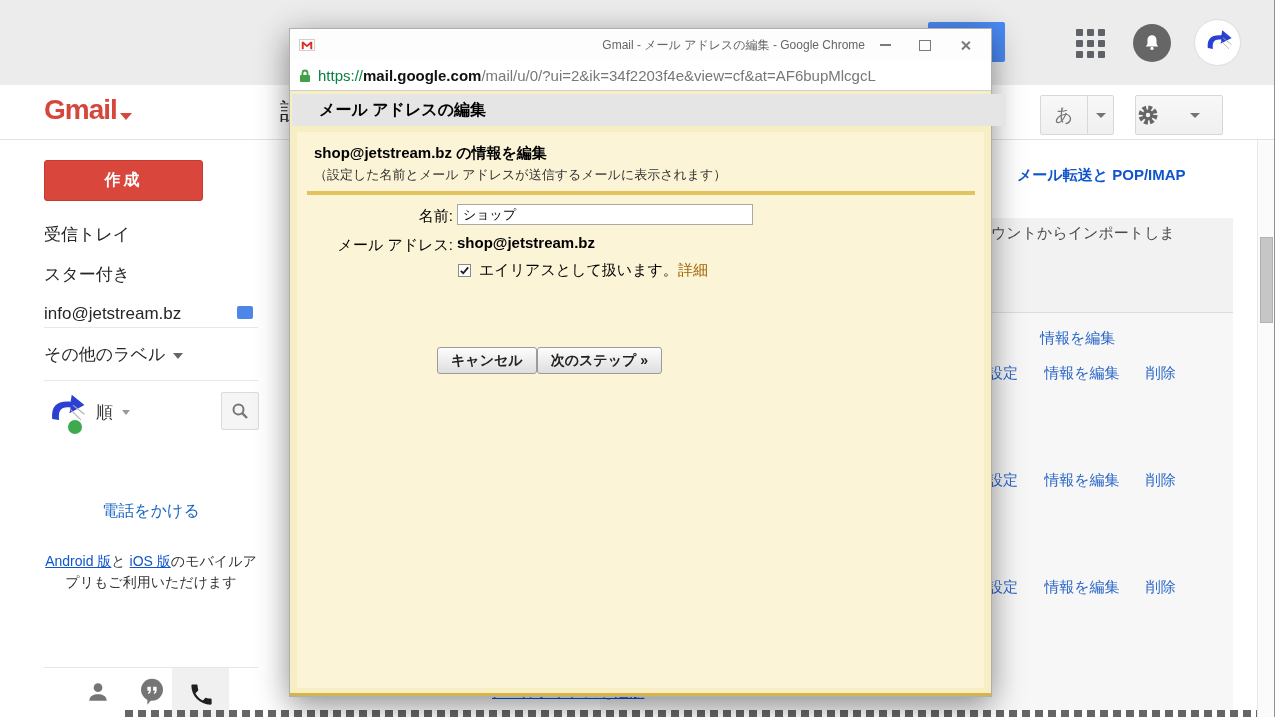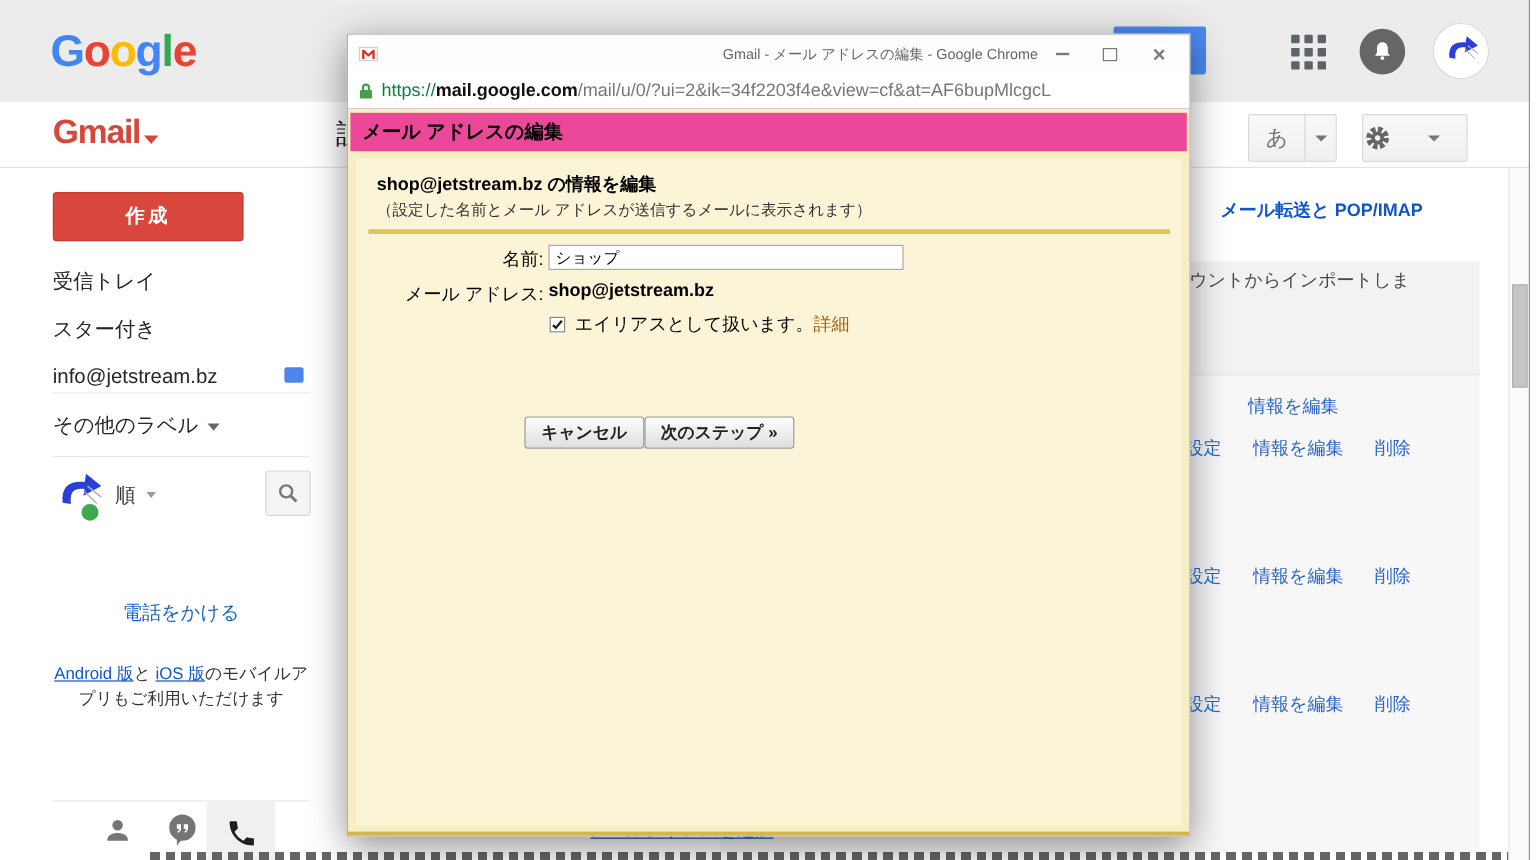--- a/index.html
+++ b/index.html
@@ -80,21 +80,21 @@
   .close-glyph::before,.close-glyph::after{content:"";position:absolute;left:5px;top:0;width:1.5px;height:11px;background:#7A7A7A;}
   .close-glyph::before{transform:rotate(45deg);}
   .close-glyph::after{transform:rotate(-45deg);}
   .urlbar{position:absolute;left:0;top:32px;width:701px;height:30px;background:#fff;border-bottom:1px solid #CFCFCF;box-sizing:border-box;display:flex;align-items:center;}
   .url-text{font-size:15px;margin-left:6px;white-space:nowrap;overflow:hidden;}
   .url-scheme{color:#0B8043;}
   .url-host{color:#111;font-weight:bold;}
   .url-path{color:#777;}
 
   .popup-content{position:absolute;left:0;top:62px;width:701px;height:602px;background:#F8EEC3;border-bottom:3px solid #D5B44C;box-sizing:content-box;}
-  .gold-bar{position:absolute;left:2px;top:3px;width:697px;height:32px;background:#ec4899;display:flex;align-items:center;}
+  .gold-bar{position:absolute;left:2px;top:3px;width:697px;height:32px;background:#e5e5e5;display:flex;align-items:center;padding-left:17px;}
   .gold-title{font-size:16px;font-weight:bold;color:#000;margin-left:10px;}
   .inner-panel{position:absolute;left:7px;top:41px;width:687px;height:556px;background:#FCF4D7;}
   .p-heading{position:absolute;left:17px;top:12px;font-size:15px;font-weight:bold;color:#000;}
   .p-subheading{position:absolute;left:17px;top:34px;font-size:13px;color:#333;}
   .p-divider{position:absolute;left:10px;top:59px;width:668px;height:4px;background:#E2C35E;}
   .f-label{position:absolute;width:148px;text-align:right;font-size:15px;color:#000;}
   .name-input{position:absolute;left:160px;top:72px;width:296px;height:21px;border:1px solid #A9A9A9;background:#fff;font-size:13px;padding:1px 5px;box-sizing:border-box;font-family:"Liberation Sans","DejaVu Sans",sans-serif;}
   .email-value{position:absolute;left:160px;top:102px;font-size:15px;font-weight:bold;color:#000;}
   .alias-row{position:absolute;left:161px;top:129px;display:flex;align-items:center;}
   .checkbox{width:13px;height:13px;background:#FDFDFD;border:1px solid #8A8A8A;box-sizing:border-box;display:flex;align-items:center;justify-content:center;cursor:pointer;}
@@ -104,21 +104,20 @@
   .reply-suffix{color:#000;font-size:13px;}
   .btn-row{position:absolute;left:140px;top:215px;display:flex;}
   .old-btn{height:27px;padding:0 13px;background:linear-gradient(#FDFDFD,#DEDEDE);border:1px solid #9B9B9B;border-radius:3px;font-size:14px;font-weight:bold;color:#222;display:flex;align-items:center;cursor:pointer;font-family:"Liberation Sans","DejaVu Sans",sans-serif;}
 </style>
 </head>
 <body>
 
 <div id="canvas">
 
   <div class="abs topband"></div>
-  <div class="abs google-logo"><span class="gl-b">G</span><span class="gl-r">o</span><span class="gl-y">o</span><span class="gl-b">g</span><span class="gl-g">l</span><span class="gl-r">e</span></div>
   <div class="abs search-blue"></div>
   <div class="abs apps-grid">
     <span></span>
       <span></span>
       <span></span>
       <span></span>
       <span></span>
       <span></span>
       <span></span>
       <span></span>

